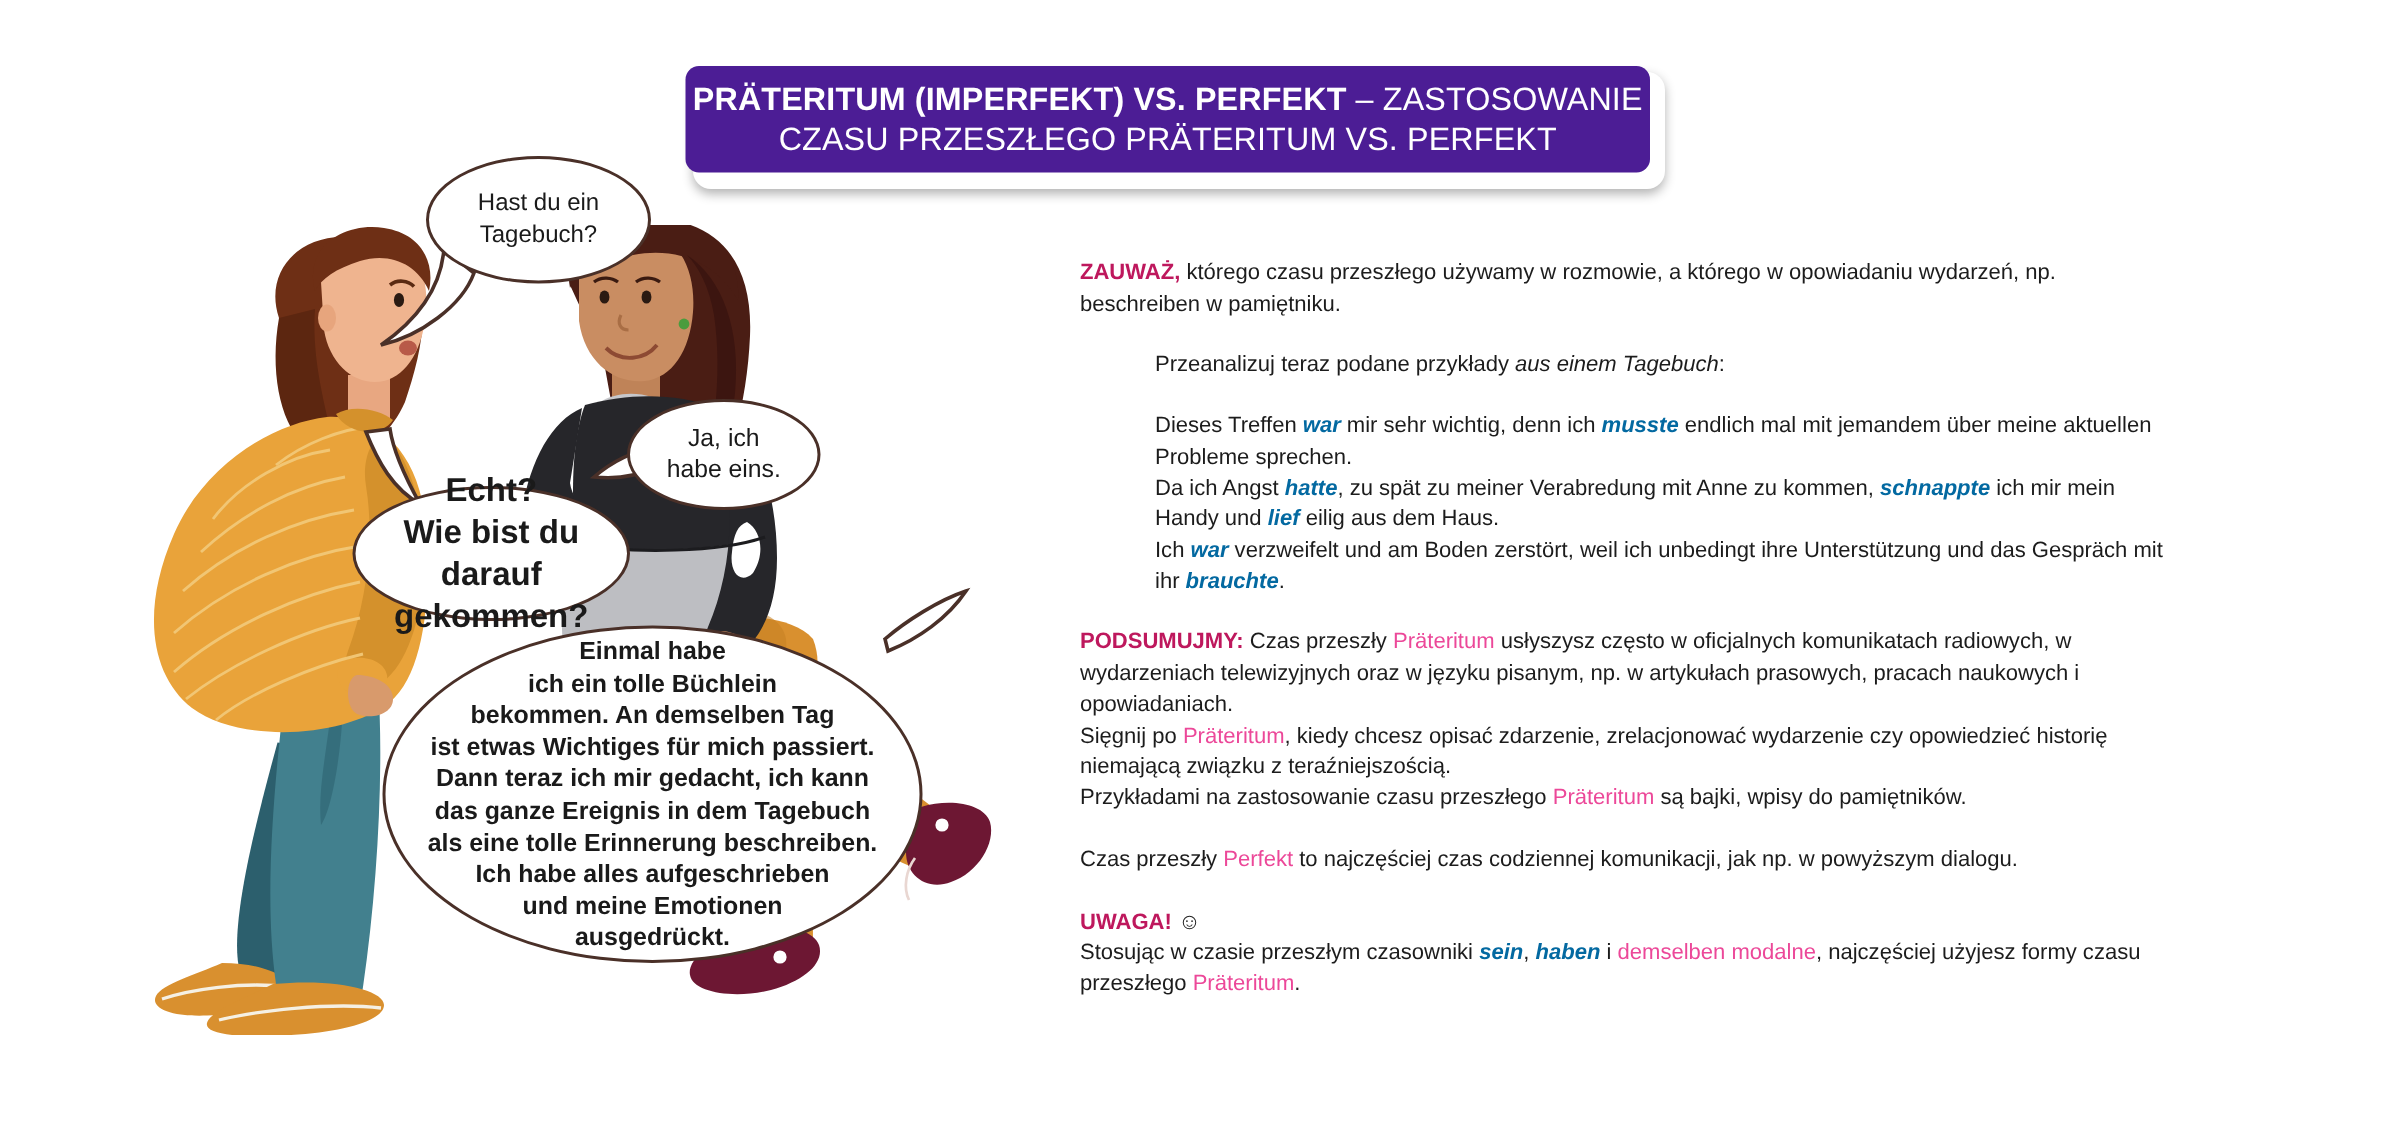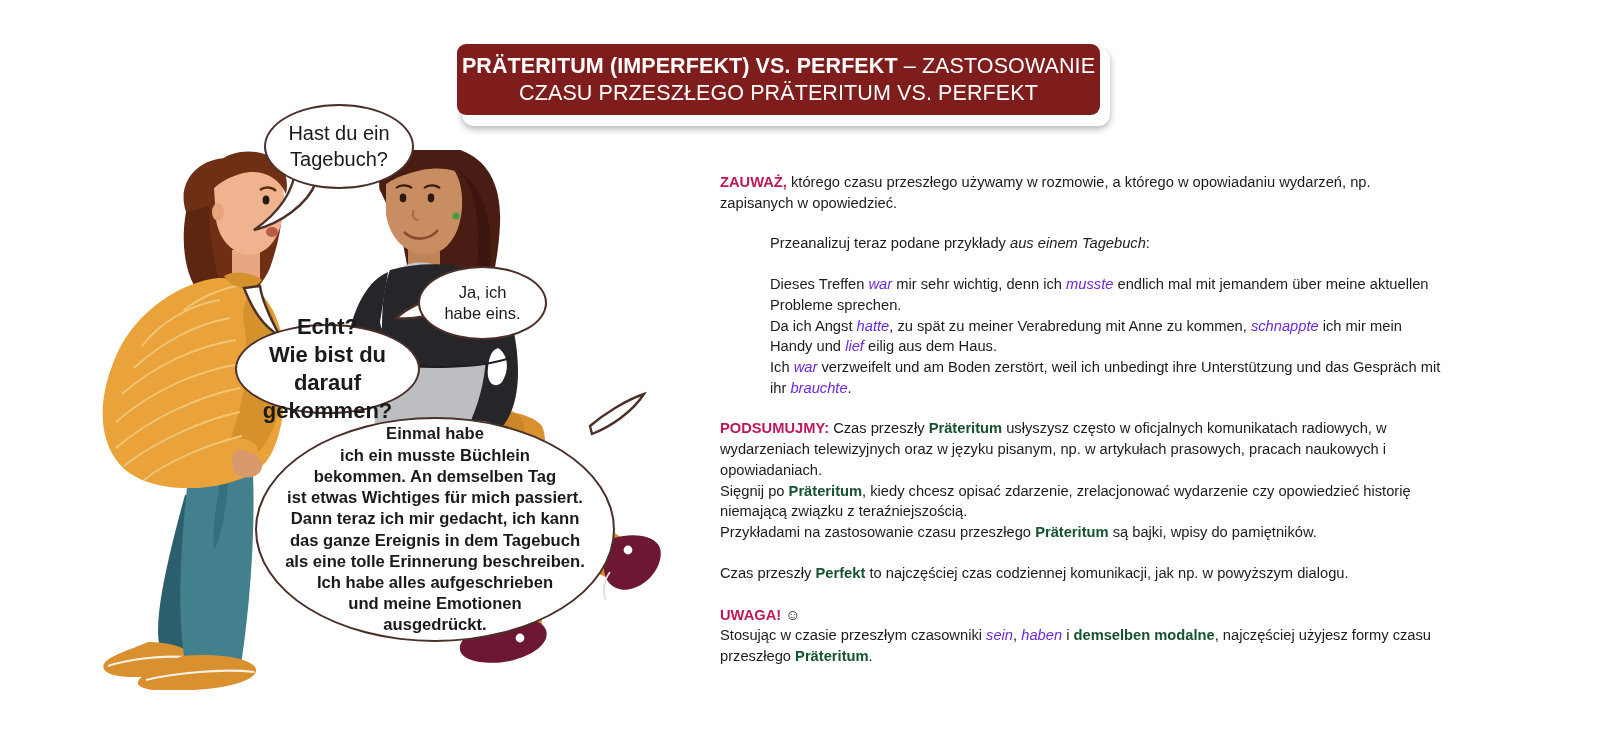--- a/index.html
+++ b/index.html
@@ -23,21 +23,21 @@
     left: 462px; top: 48px;
     width: 648px; height: 78px;
     background: #ffffff;
     border-radius: 12px;
     box-shadow: 0 3px 7px rgba(0,0,0,0.30);
   }
   .title-banner {
     position: absolute;
     left: 457px; top: 44px;
     width: 643px; height: 71px;
-    background: #7f1d1d;
+    background: #4c1d95;
     border-radius: 9px;
     color: #ffffff;
     display: flex;
     flex-direction: column;
     align-items: center;
     justify-content: center;
     line-height: 1.22;
   }
   .title-line1 { font-size: 21.5px; letter-spacing: .1px; white-space: nowrap; }
   .title-line1 .b { font-weight: bold; }
@@ -54,21 +54,21 @@
     border-radius: 50%;
     display: flex;
     align-items: center;
     justify-content: center;
     text-align: center;
     color: #1a1a1a;
     z-index: 20;
   }
   .bubble span { display: block; line-height: 1.28; }
 
-  #bubble-1 { left: 264px; top: 104px; width: 150px; height: 85px; font-size: 20px; }
+  #bubble-1 { left: 284px; top: 104px; width: 150px; height: 85px; font-size: 16px; }
   #bubble-2 { left: 418px; top: 266px; width: 129px; height: 74px; font-size: 16.5px; }
   #bubble-3 { left: 235px; top: 324px; width: 185px; height: 90px; font-size: 22px; font-weight: bold; }
   #bubble-4 {
     left: 255px; top: 417px; width: 360px; height: 225px;
     font-size: 16.6px; font-weight: bold;
   }
 
   .tail { position: absolute; z-index: 19; }
 
   
@@ -77,22 +77,22 @@
     left: 720px; top: 172px;
     width: 725px;
     font-size: 14.7px;
     line-height: 1.41;
     color: #1c1c1c;
   }
   .para { margin: 0 0 0 0; }
   .gap-md { height: 20px; }
   .indent { padding-left: 50px; }
   .pk { color: #be185d; font-weight: bold; }
-  .de { color: #6d28d9; font-weight: normal; font-style: italic; }
-  .bk { font-weight: bold; color: #14532d; }
+  .de { color: #0369a1; font-weight: bold; font-style: italic; }
+  .bk { font-weight: normal; color: #ec4899; }
   .it { font-style: italic; }
   .smiley { font-size: 15px; }
 </style>
 </head>
 <body>
 
 <div id="stage">
 
   <div class="title-shadow"></div>
   <div class="title-banner">
@@ -247,36 +247,36 @@
     <div>
       <span>Echt?</span>
       <span>Wie bist du darauf</span>
       <span>gekommen?</span>
     </div>
   </div>
 
   <div class="bubble" id="bubble-4">
     <div>
       <span>Einmal habe</span>
-      <span>ich ein musste Büchlein</span>
+      <span>ich ein tolle Büchlein</span>
       <span>bekommen. An demselben Tag</span>
       <span>ist etwas Wichtiges für mich passiert.</span>
       <span>Dann teraz ich mir gedacht, ich kann</span>
       <span>das ganze Ereignis in dem Tagebuch</span>
       <span>als eine tolle Erinnerung beschreiben.</span>
       <span>Ich habe alles aufgeschrieben</span>
       <span>und meine Emotionen</span>
       <span>ausgedrückt.</span>
     </div>
   </div>
 
   <div id="text-col">
 
     <p class="para">
-      <span class="pk">ZAUWAŻ,</span><span> którego czasu przeszłego używamy w rozmowie, a którego w opowiadaniu wydarzeń, np. zapisanych w opowiedzieć.</span>
+      <span class="pk">ZAUWAŻ,</span><span> którego czasu przeszłego używamy w rozmowie, a którego w opowiadaniu wydarzeń, np. beschreiben w pamiętniku.</span>
     </p>
 
     <div class="gap-md"></div>
 
     <p class="para indent">
       <span>Przeanalizuj teraz podane przykłady </span><span class="it">aus einem Tagebuch</span><span>:</span>
     </p>
 
     <div class="gap-md"></div>
 

